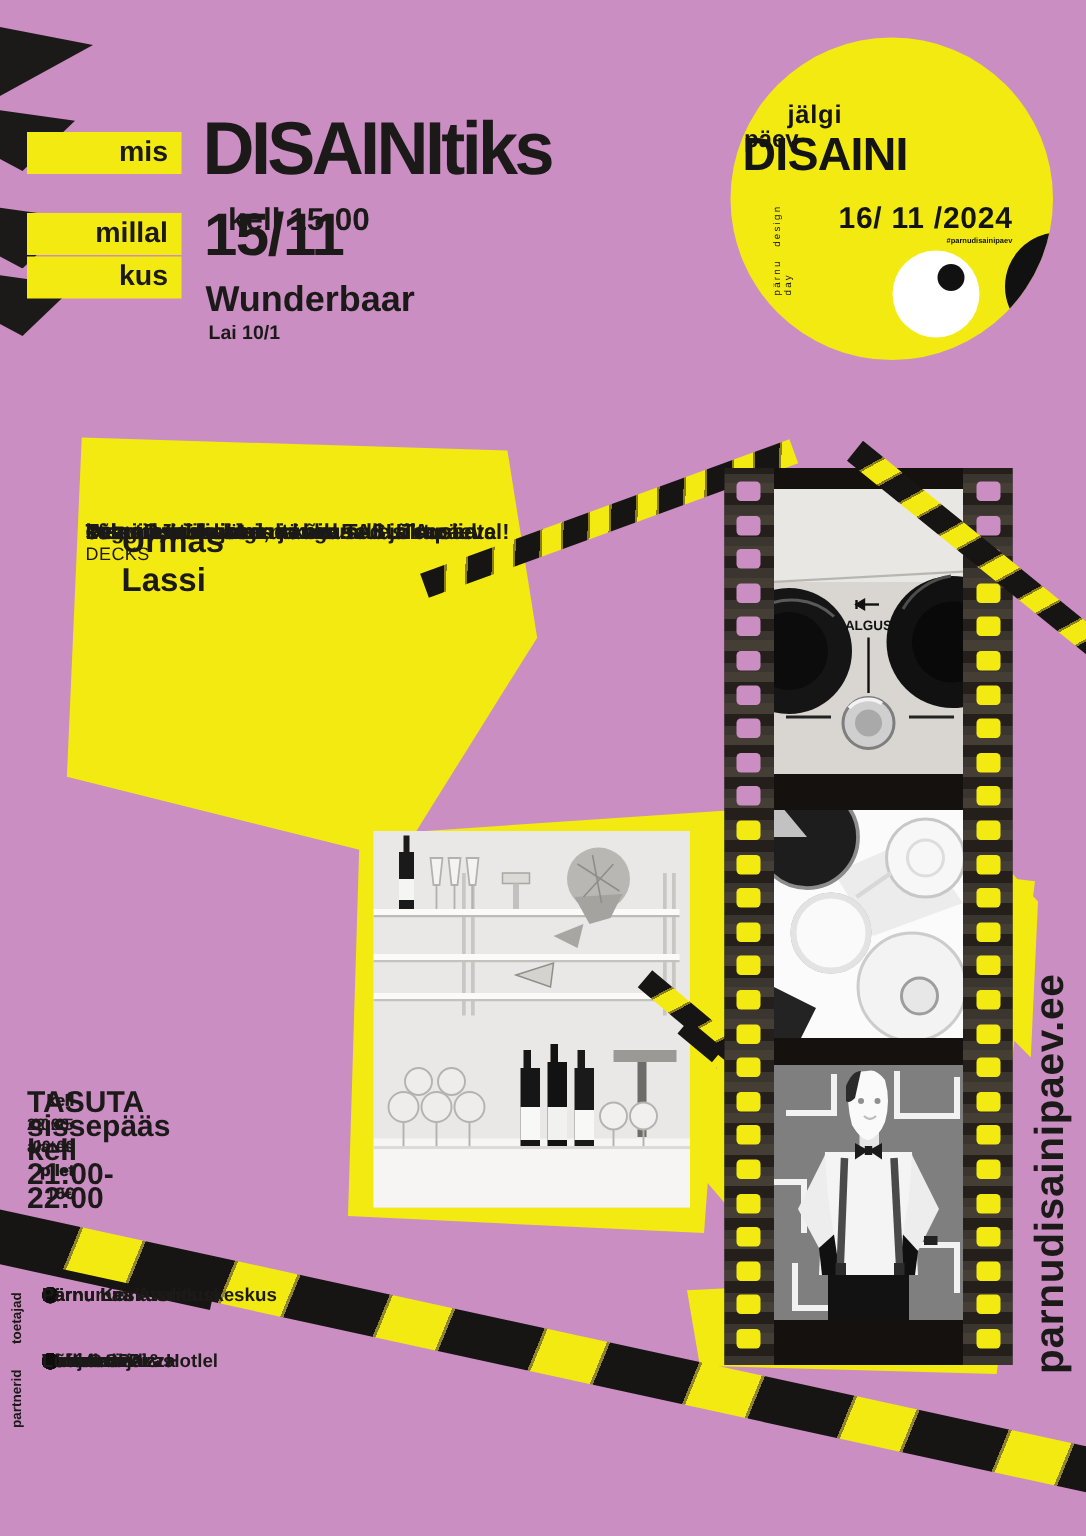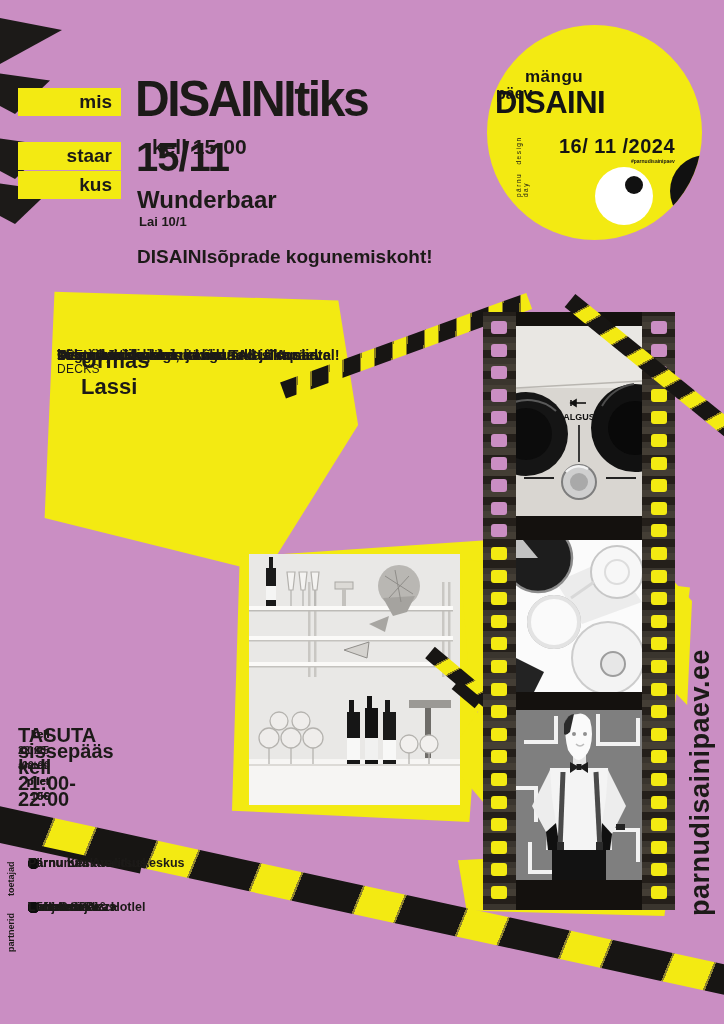--- a/index.html
+++ b/index.html
@@ -137,38 +137,37 @@
   <div class="poly poly-strip-bottom"></div>
   <div class="poly poly-wedge-c"></div>
 
   <div class="flag-tl"></div>
   <div class="row-black rb-mis"></div>
   <div class="row-bar bar-mis">
     <span>mis</span>
   </div>
   <div class="row-black rb-millal"></div>
   <div class="row-bar bar-millal">
-    <span>staar</span>
+    <span>millal</span>
   </div>
   <div class="row-black rb-kus"></div>
   <div class="row-bar bar-kus">
     <span>kus</span>
   </div>
 
   <div class="title">DISAINItiks</div>
   <div class="date-row">
     <span class="date-big">15/11</span>
     <span class="date-kell">kell 15:00</span>
   </div>
   <div class="venue">Wunderbaar</div>
   <div class="address">Lai 10/1</div>
-  <div class="tagline">DISAINIsõprade kogunemiskoht!</div>
 
   <div class="logo">
-    <div class="logo-parnu">mängu</div>
+    <div class="logo-parnu">jälgi</div>
     <div class="logo-main">
       <span class="logo-disaini">DISAINI</span>
       <span class="logo-paev">päev</span>
     </div>
     <div class="logo-date">16/ 11 /2024</div>
     <div class="logo-hash">#parnudisainipaev</div>
     <div class="logo-vert">pärnu design day</div>
     <div class="logo-eye">
       <div class="logo-pupil"></div>
     </div>

